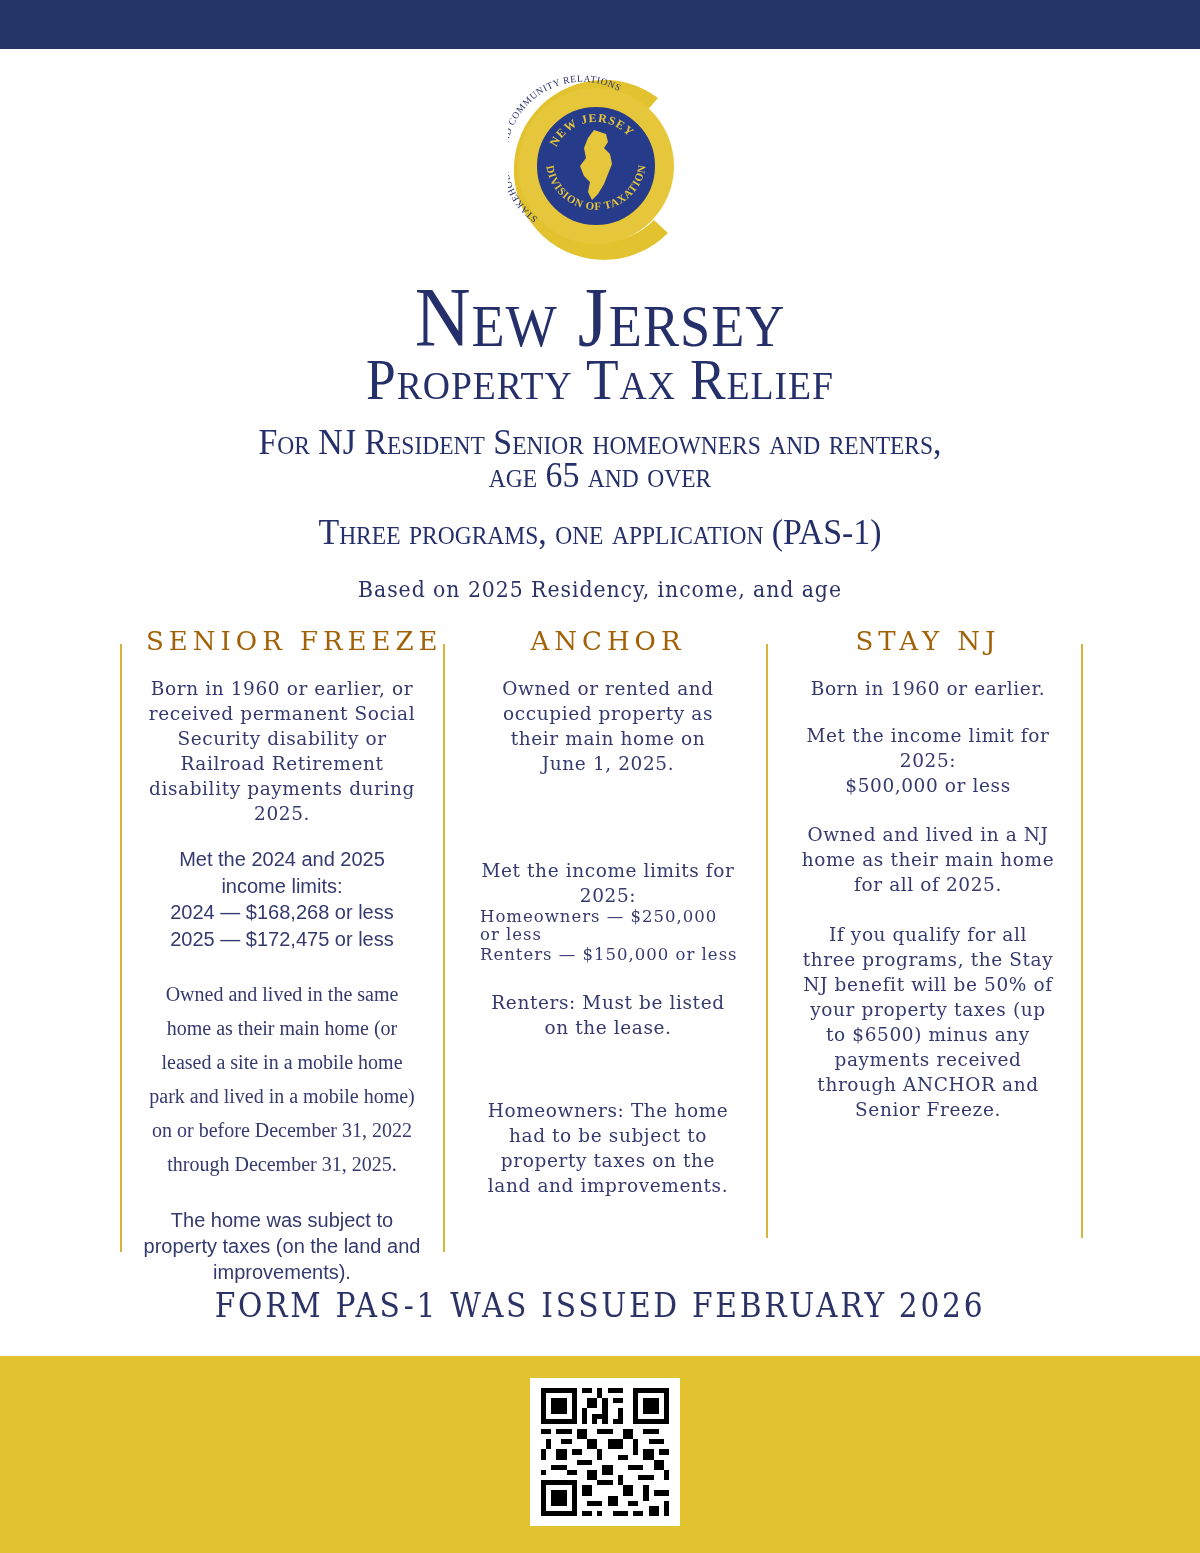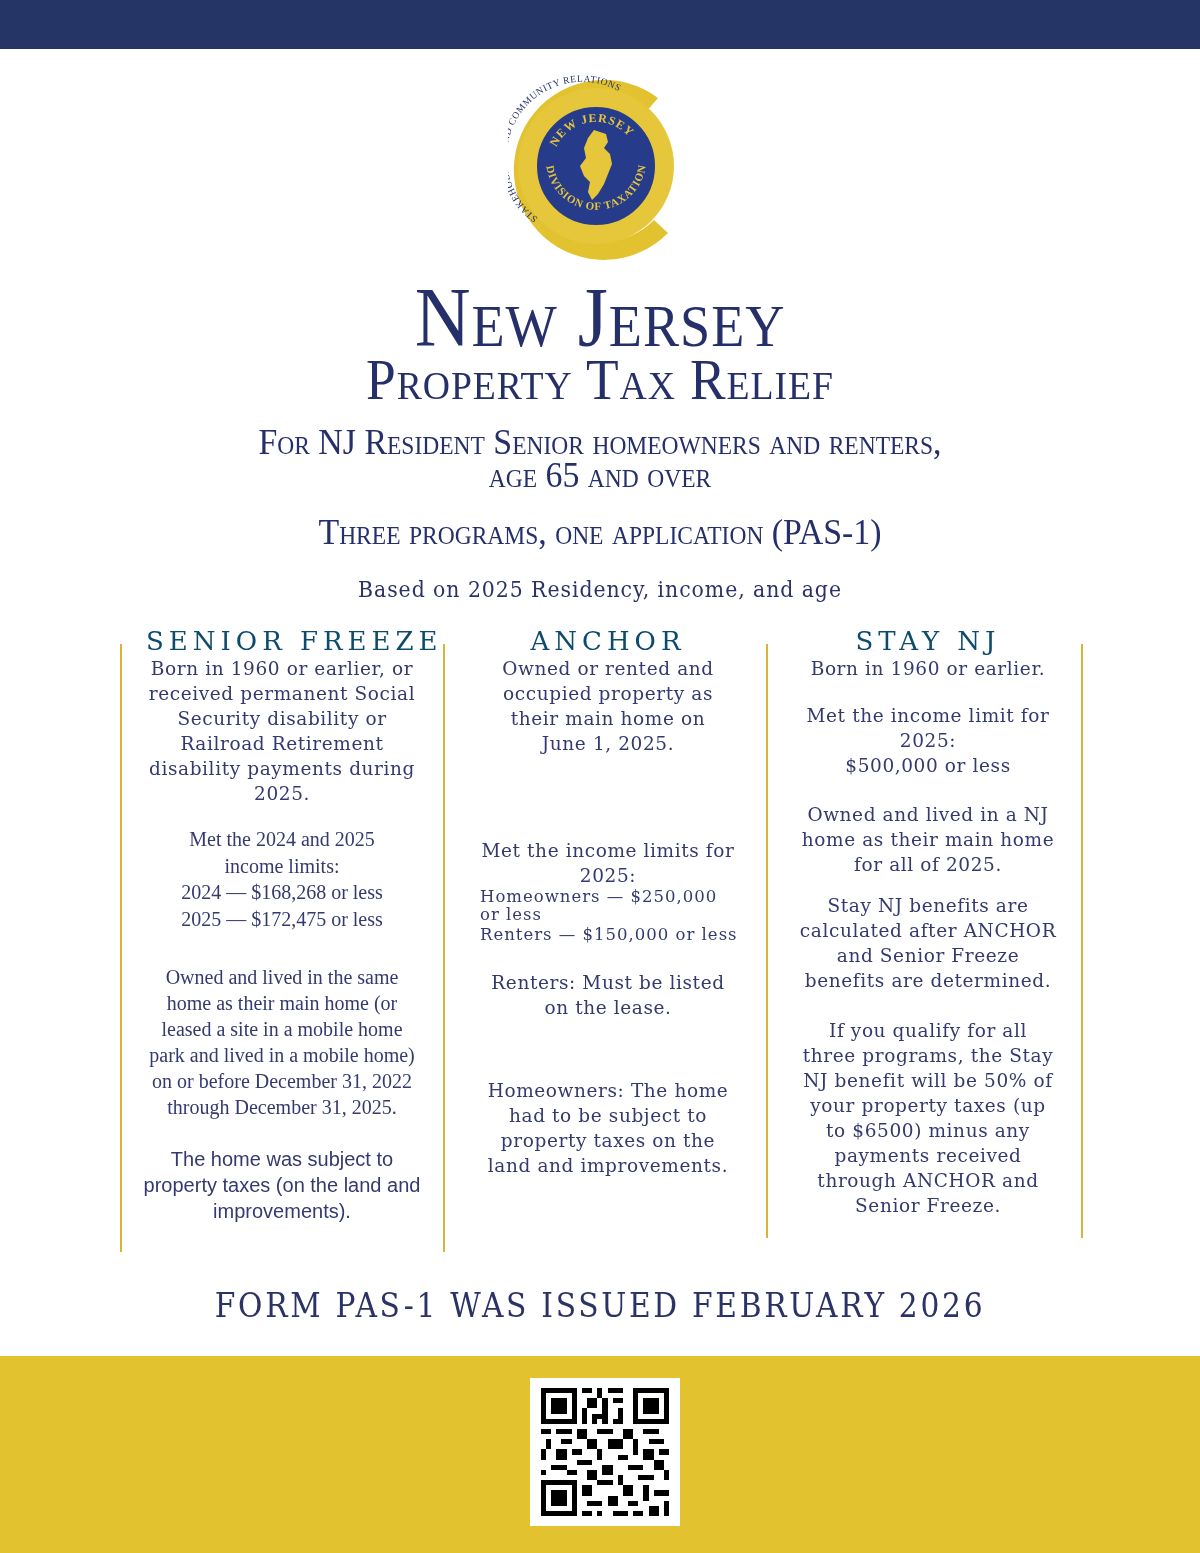--- a/index.html
+++ b/index.html
@@ -37,21 +37,21 @@
     position: absolute; left: 0; width: 1200px; top: 575px; text-align: center;
     font-family: "DejaVu Serif", serif; font-size: 22px; line-height: 30px;
     color: #2b3266; letter-spacing: 1px; transform: scaleX(0.93);
   }
 
   .divider { position: absolute; width: 2px; background: #d7b53a; }
 
   .col { position: absolute; text-align: center; color: #343a6e; }
   .col-head {
     font-family: "DejaVu Serif", serif; font-size: 26px; letter-spacing: 5px;
-    line-height: 30px; color: #0c4a6e; white-space: nowrap;
+    line-height: 30px; color: #a16207; margin-bottom: 20px; white-space: nowrap;
   }
   .para {
     font-family: "DejaVu Serif", serif; font-size: 18.5px; line-height: 25px;
     letter-spacing: 0.6px; margin: 0; white-space: pre-line;
   }
 
   .issued {
     position: absolute; left: 0; width: 1200px; top: 1286px; text-align: center;
     font-family: "DejaVu Serif", serif; font-size: 33px; line-height: 40px;
     letter-spacing: 3px; color: #2b3266; transform: scaleX(0.9);
@@ -113,25 +113,25 @@
 <div class="divider" style="left:1081px; top:644px; height:594px;"></div>
 
 <div class="col" style="left:126px; top:626px; width:312px;">
   <div class="col-head" style="margin-left:20px;">SENIOR FREEZE</div>
   <p class="para">Born in 1960 or earlier, or
 received permanent Social
 Security disability or
 Railroad Retirement
 disability payments during
 2025.</p>
-  <p class="para" style="margin-top:20px; font-family:Liberation Serif, serif; font-size:20px; line-height:26.5px; letter-spacing:0;">Met the 2024 and 2025
+  <p class="para" style="margin-top:20px; font-family:Liberation Sans, sans-serif; font-size:20px; line-height:26.5px; letter-spacing:0;">Met the 2024 and 2025
 income limits:
 2024 — $168,268 or less
 2025 — $172,475 or less</p>
-  <p class="para" style="margin-top:32px; font-family:'Liberation Serif',serif; font-size:20px; line-height:26px; letter-spacing:0;">Owned and lived in the same
+  <p class="para" style="margin-top:25px; font-family:'Liberation Serif',serif; font-size:20px; line-height:34px; letter-spacing:0;">Owned and lived in the same
 home as their main home (or
 leased a site in a mobile home
 park and lived in a mobile home)
 on or before December 31, 2022
 through December 31, 2025.</p>
   <p class="para" style="margin-top:26px; font-family:Liberation Sans, sans-serif; font-size:20px; line-height:26px; letter-spacing:0;">The home was subject to
 property taxes (on the land and
 improvements).</p>
 </div>
 
@@ -156,24 +156,20 @@
 
 <div class="col" style="left:772px; top:626px; width:312px;">
   <div class="col-head" style="margin-right:0;">STAY NJ</div>
   <p class="para">Born in 1960 or earlier.</p>
   <p class="para" style="margin-top:22px;">Met the income limit for
 2025:
 $500,000 or less</p>
   <p class="para" style="margin-top:24px;">Owned and lived in a NJ
 home as their main home
 for all of 2025.</p>
-  <p class="para" style="margin-top:16px;">Stay NJ benefits are
-calculated after ANCHOR
-and Senior Freeze
-benefits are determined.</p>
   <p class="para" style="margin-top:25px;">If you qualify for all
 three programs, the Stay
 NJ benefit will be 50% of
 your property taxes (up
 to $6500) minus any
 payments received
 through ANCHOR and
 Senior Freeze.</p>
 </div>
 

